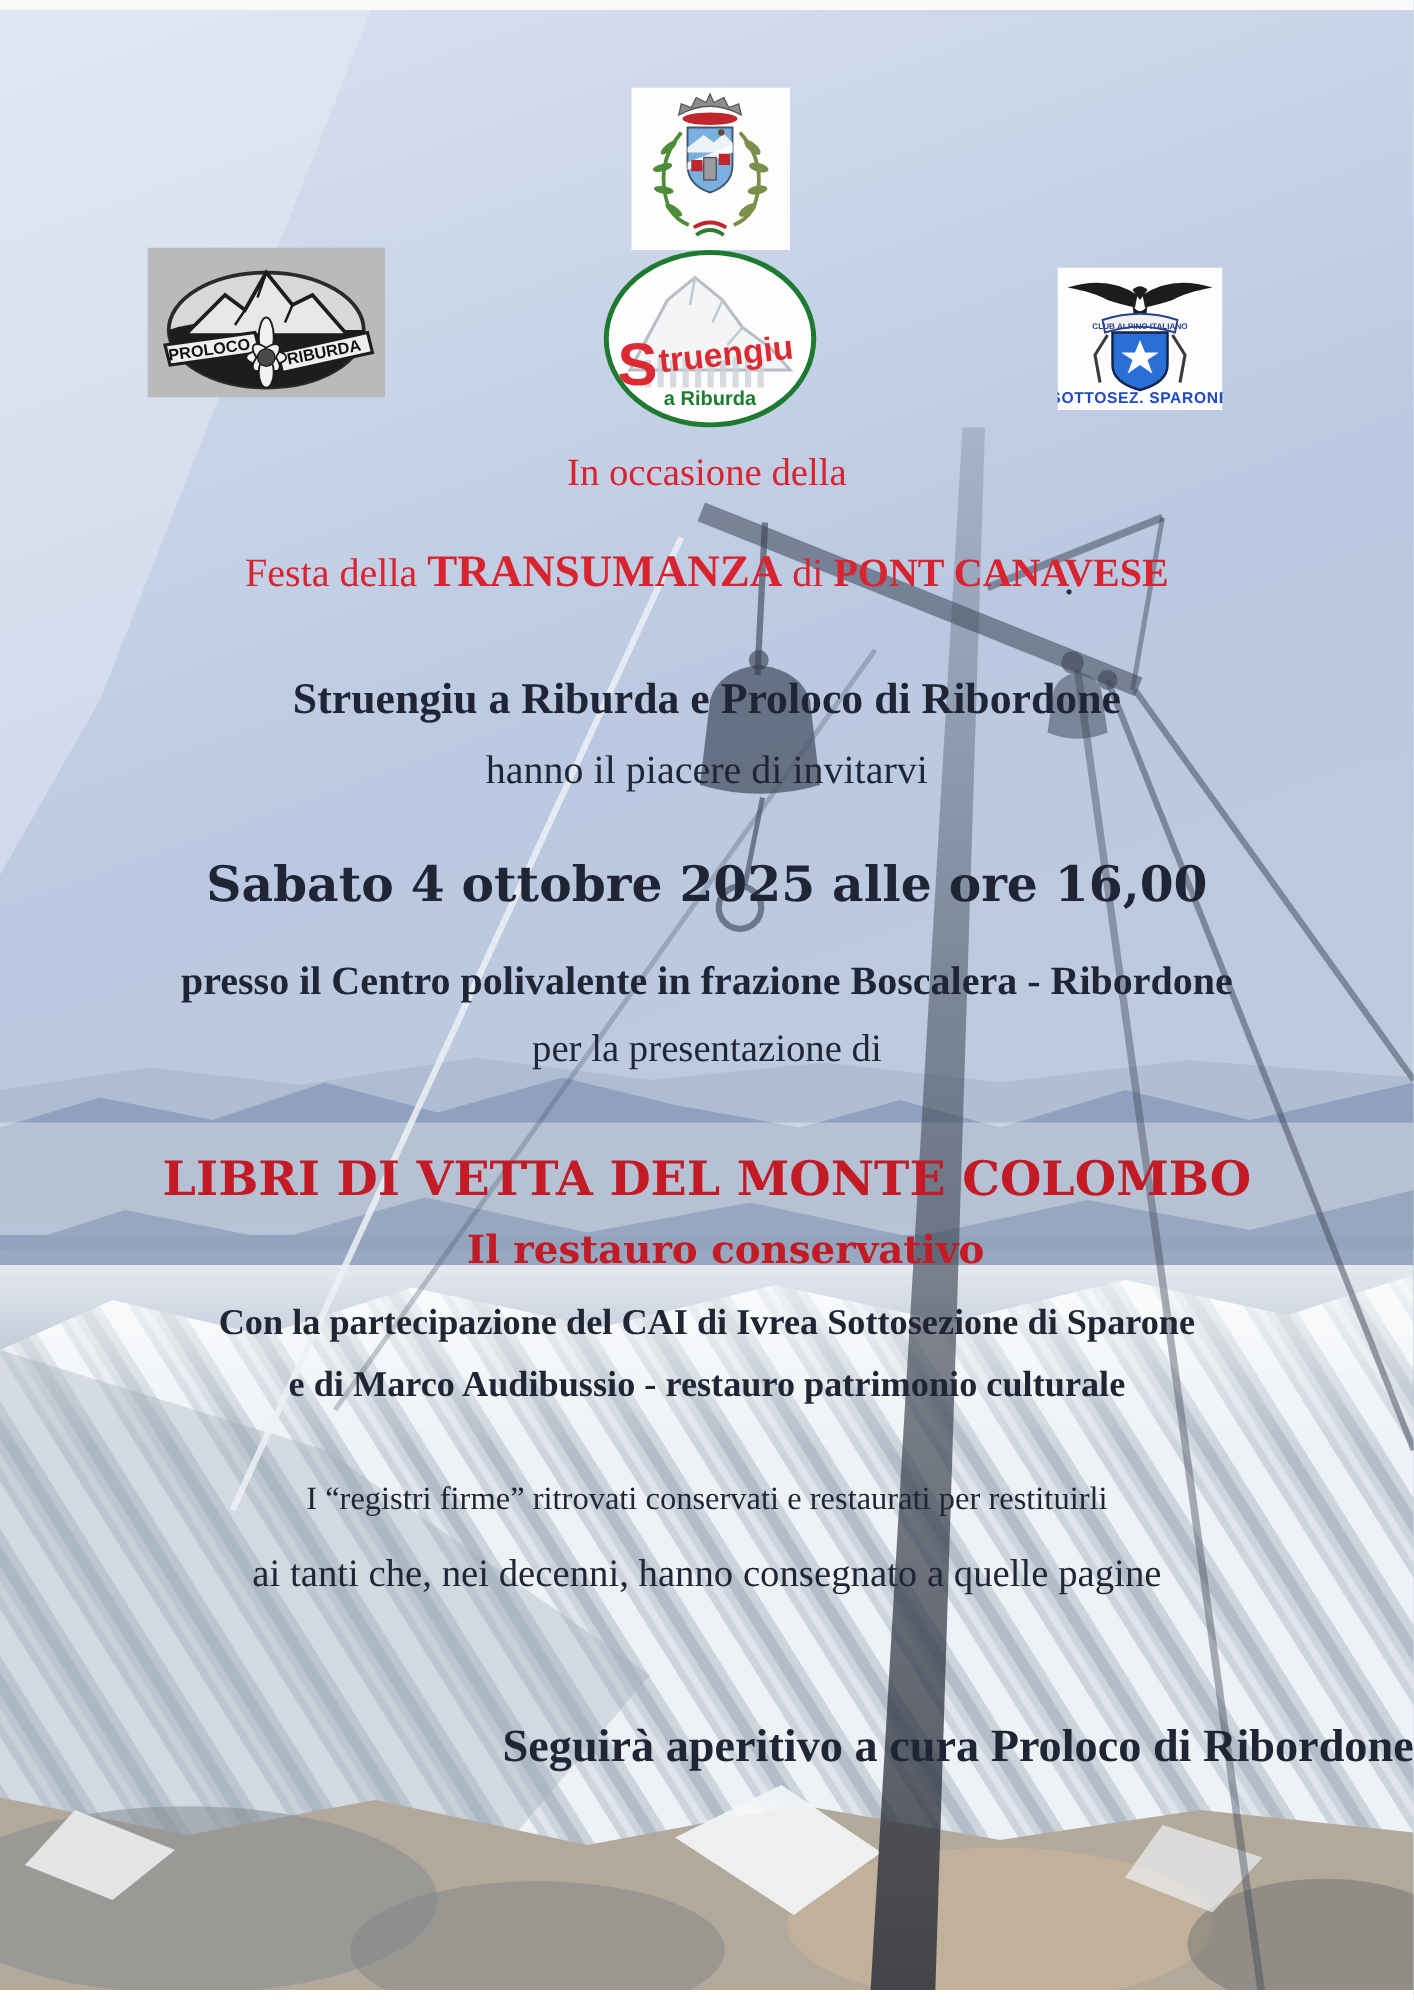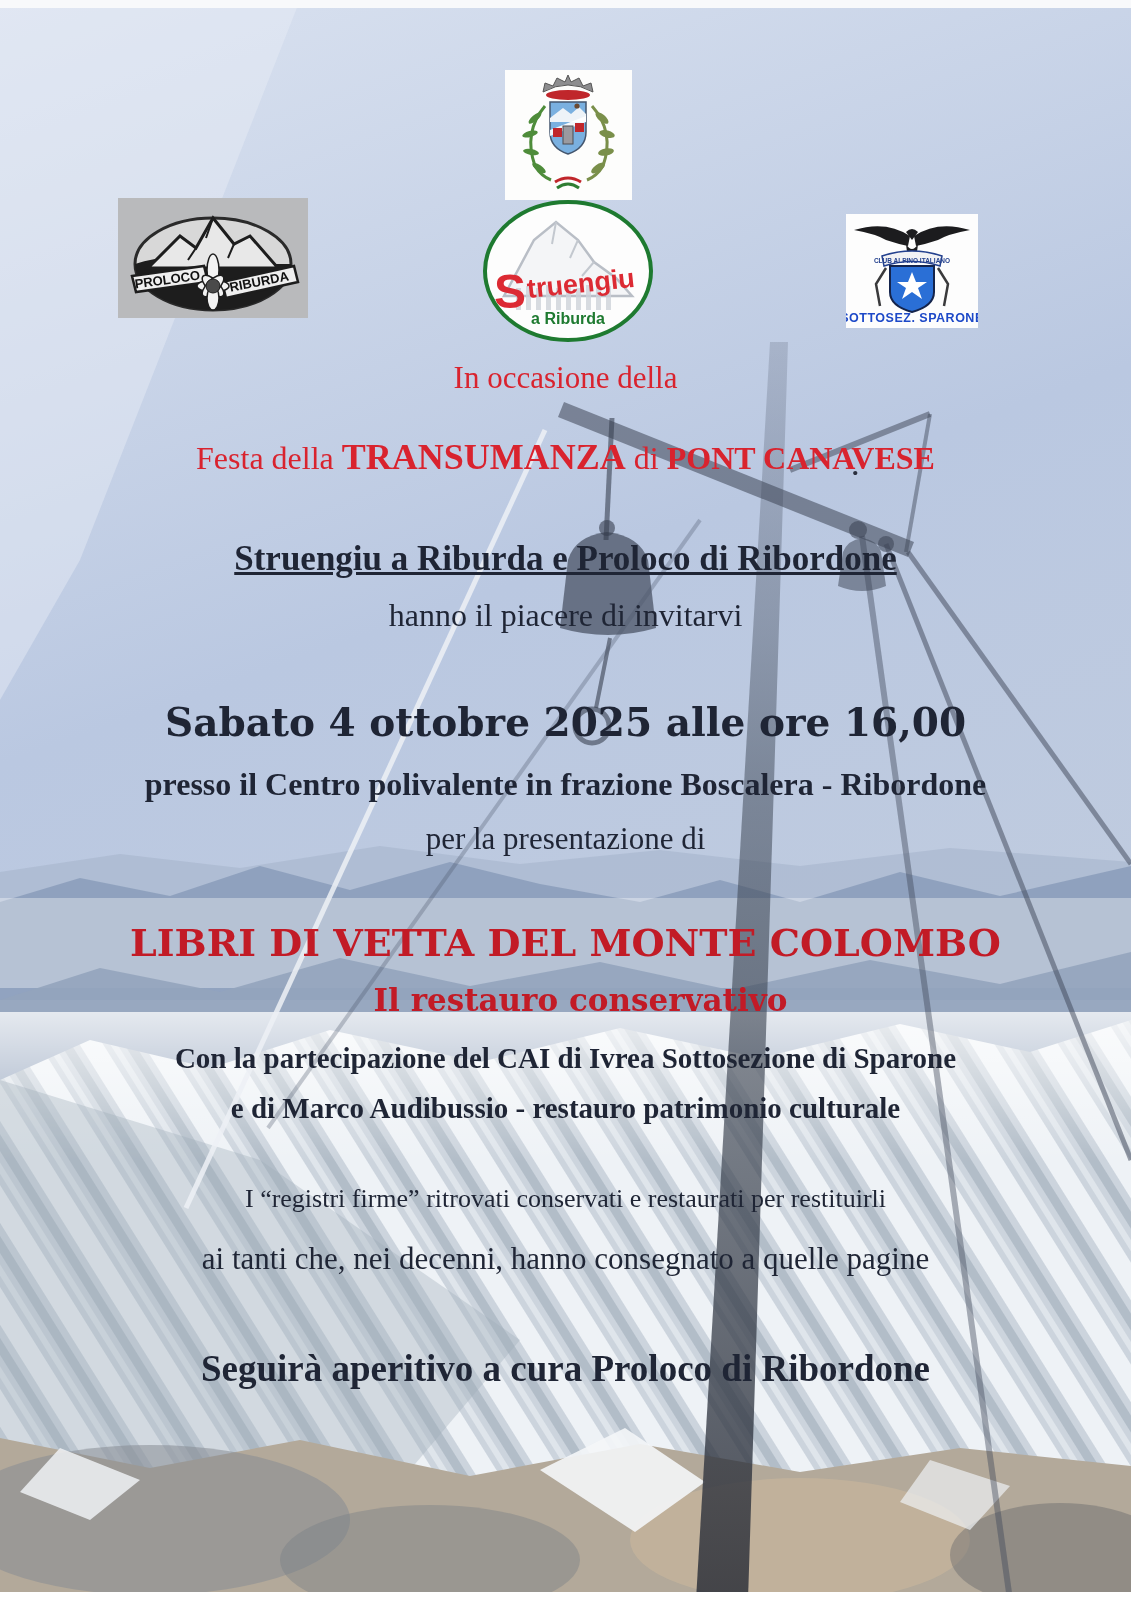--- a/index.html
+++ b/index.html
@@ -180,38 +180,38 @@
     <text x="66" y="108" font-size="12.5" font-weight="bold" fill="#1d49c8" text-anchor="middle" letter-spacing="0.5">SOTTOSEZ. SPARONE</text>
   </svg>
 
   <div class="line red" style="top:360px;font-size:31px;">In occasione della</div>
 
   <div class="line red" style="top:416px;font-size:32px;margin-top:20px;"><span>Festa  della </span><span class="b" style="font-size:36px;">TRANSUMANZA</span><span> di </span><span class="b" style="font-size:32px;">PONT CANAVESE</span></div>
 
   <span class="stray" style="left:852px;top:452px;">.</span>
 
 
-  <div class="line b" style="top:539px;font-size:35px;text-decoration:underline;">Struengiu a Riburda e Proloco di Ribordone</div>
+  <div class="line b" style="top:539px;font-size:35px;">Struengiu a Riburda e Proloco di Ribordone</div>
 
   <div class="line" style="top:597px;font-size:32px;">hanno il piacere di invitarvi</div>
 
-  <div class="line slab" style="top:699px;font-size:39px;">Sabato 4 ottobre 2025 alle ore 16,00</div>
+  <div class="line slab" style="top:685px;font-size:39px;">Sabato 4 ottobre 2025 alle ore 16,00</div>
 
   <div class="line b" style="top:766px;font-size:32px;">presso il Centro polivalente in frazione Boscalera - Ribordone</div>
 
   <div class="line" style="top:821px;font-size:31px;">per la presentazione di</div>
 
   <div class="line slab titlered" style="top:920px;font-size:38px;">LIBRI DI VETTA DEL MONTE COLOMBO</div>
 
   <div class="line slab titlered" style="top:982px;font-size:31px;padding-left:15px;">Il restauro conservativo</div>
 
   <div class="line b" style="top:1042px;font-size:29px;">Con la partecipazione del CAI di Ivrea Sottosezione di Sparone</div>
 
   <div class="line b" style="top:1092px;font-size:29px;">e di Marco Audibussio  - restauro patrimonio culturale</div>
 
   <div class="line" style="top:1184px;font-size:26px;">I “registri firme” ritrovati conservati e restaurati per restituirli</div>
 
   <div class="line" style="top:1241px;font-size:31px;text-align:center;">ai tanti che, nei decenni, hanno consegnato a quelle pagine</div>
 
 
-  <div class="line b" style="top:1347px;font-size:37px;">Seguirà aperitivo a cura Proloco di Ribordone</div>
+  <div class="line b" style="top:1376px;font-size:37px;text-align:right;">Seguirà aperitivo a cura Proloco di Ribordone</div>
 
 </div>
 
 </body></html>

